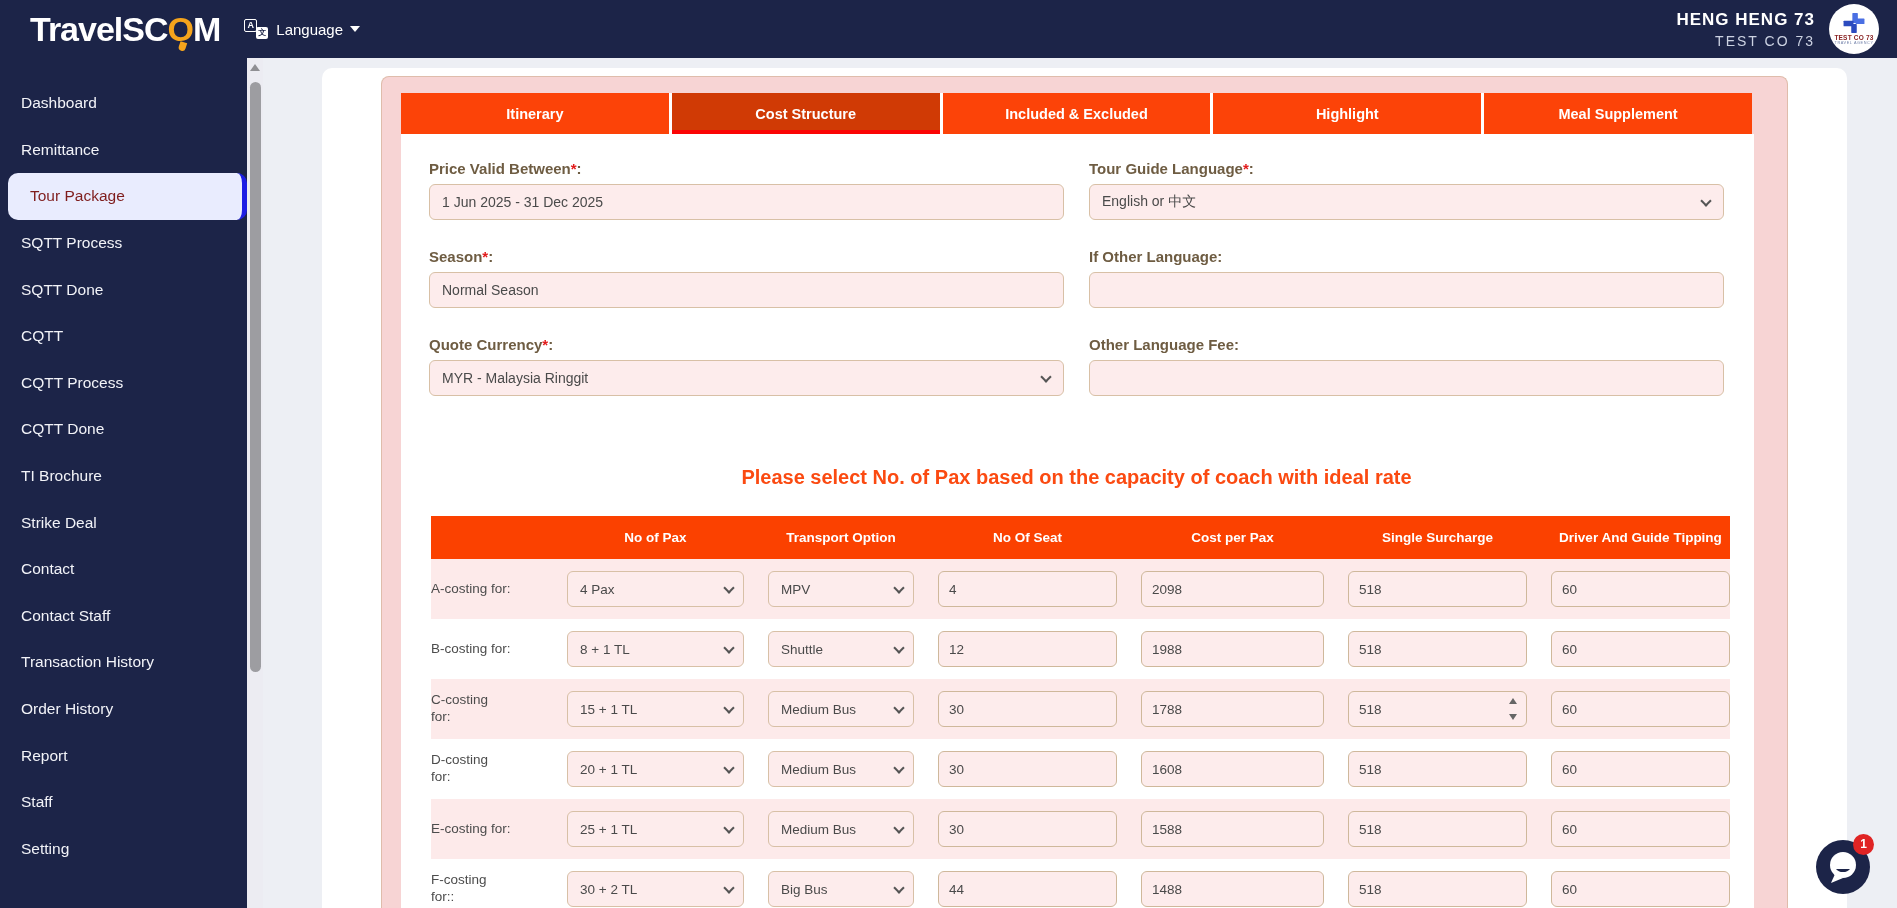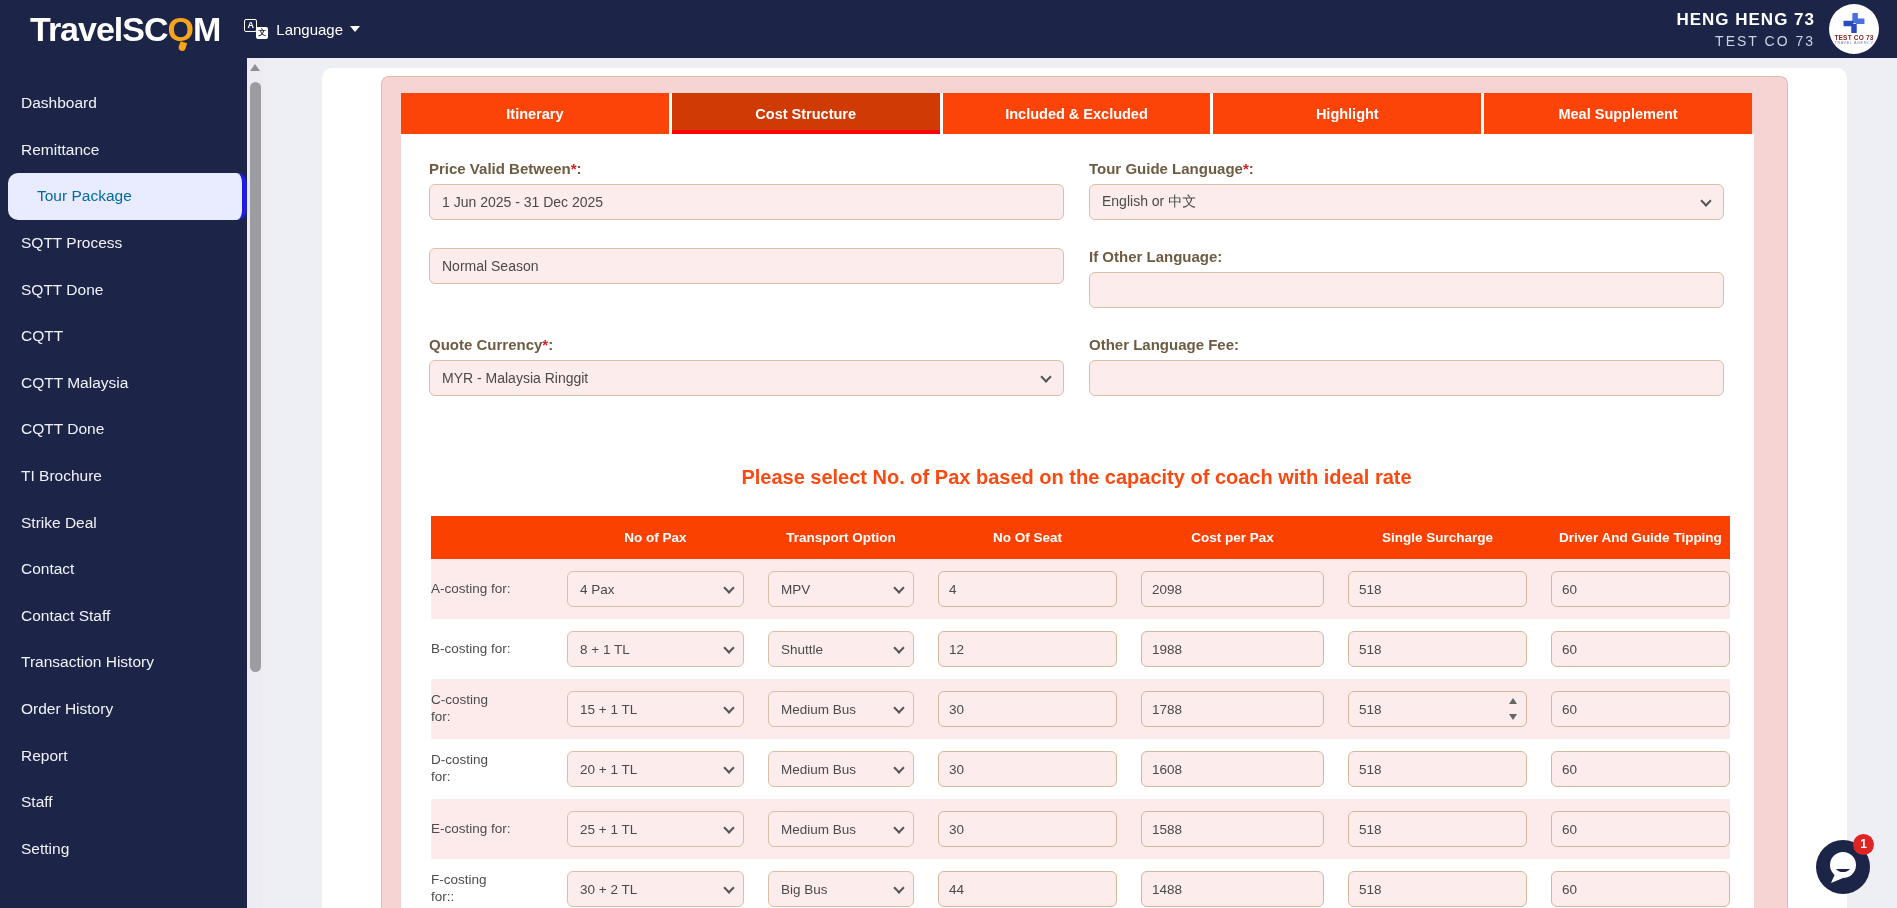--- a/index.html
+++ b/index.html
@@ -30,21 +30,21 @@
   .avatar { width:50px; height:50px; border-radius:50%; background:#fff; margin-right:18px; cursor:pointer;
             display:flex; flex-direction:column; align-items:center; justify-content:center; overflow:hidden; }
   .avatar svg { display:block; }
   .avatar .av-line1 { font-size:6.5px; font-weight:bold; color:#8a2424; letter-spacing:.2px; line-height:1.1; }
   .avatar .av-line2 { font-size:3.8px; color:#6f7fa8; letter-spacing:.6px; line-height:1.2; }
 
   
   .sidebar { position:absolute; left:0; top:58px; width:247px; height:850px; background:#1c2448; padding-top:22px; z-index:20; }
   .side-item { height:46.6px; display:flex; align-items:center; padding-left:21px;
                color:#f2f3f8; font-size:15.5px; cursor:pointer; }
-  .side-item.active { background:#e9ecfe; color:#0369a1; margin-left:8px; padding-left:29px;
+  .side-item.active { background:#e9ecfe; color:#7f1d1d; margin-left:8px; padding-left:22px;
                       border-radius:10px; border-right:5px solid #1d1de4; }
 
   
   .v-scrollbar { position:absolute; left:247px; top:58px; width:16px; height:850px; background:#ececf2; z-index:20; }
   .sb-arrow-up { position:absolute; top:6px; left:3px; width:0; height:0; cursor:pointer;
                  border-left:5px solid transparent; border-right:5px solid transparent; border-bottom:7px solid #8f8f93; }
   .sb-thumb { position:absolute; top:24px; left:2.5px; width:11px; height:590px; background:#9d9da1; border-radius:6px; cursor:pointer; }
 
   
   .card { position:absolute; left:322px; top:68px; width:1525px; height:840px; background:#fff;
@@ -129,21 +129,21 @@
     </div>
   </div>
 
   <nav class="sidebar">
     <div class="side-item">Dashboard</div>
     <div class="side-item">Remittance</div>
     <div class="side-item active">Tour Package</div>
     <div class="side-item">SQTT Process</div>
     <div class="side-item">SQTT Done</div>
     <div class="side-item">CQTT</div>
-    <div class="side-item">CQTT Malaysia</div>
+    <div class="side-item">CQTT Process</div>
     <div class="side-item">CQTT Done</div>
     <div class="side-item">TI Brochure</div>
     <div class="side-item">Strike Deal</div>
     <div class="side-item">Contact</div>
     <div class="side-item">Contact Staff</div>
     <div class="side-item">Transaction History</div>
     <div class="side-item">Order History</div>
     <div class="side-item">Report</div>
     <div class="side-item">Staff</div>
     <div class="side-item">Setting</div>
@@ -177,20 +177,21 @@
             <div class="f-label"><span>Tour Guide Language</span><span class="req">*</span><span>:</span></div>
             <div class="control">
               <div class="sel-box">
                   <span>English or 中文</span>
                 </div>
               <span class="chev"></span>
             </div>
           </div>
 
           <div class="field">
+            <div class="f-label"><span>Season</span><span class="req">*</span><span>:</span></div>
             <div class="control">
               <input type="text" value="Normal Season" style="">
             </div>
           </div>
           <div class="field">
             <div class="f-label"><span>If Other Language</span><span>:</span></div>
             <div class="control">
               <input type="text" value="" style="">
             </div>
           </div>

